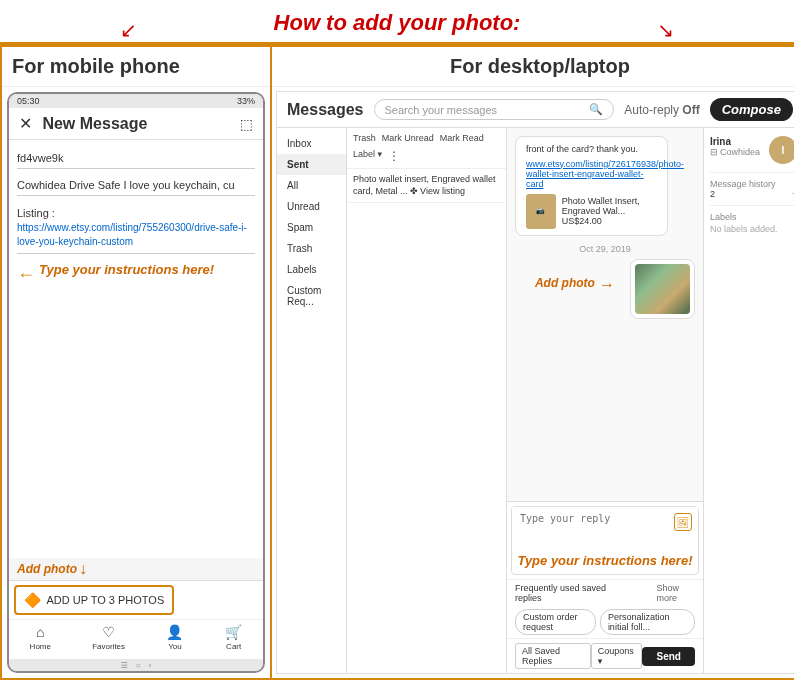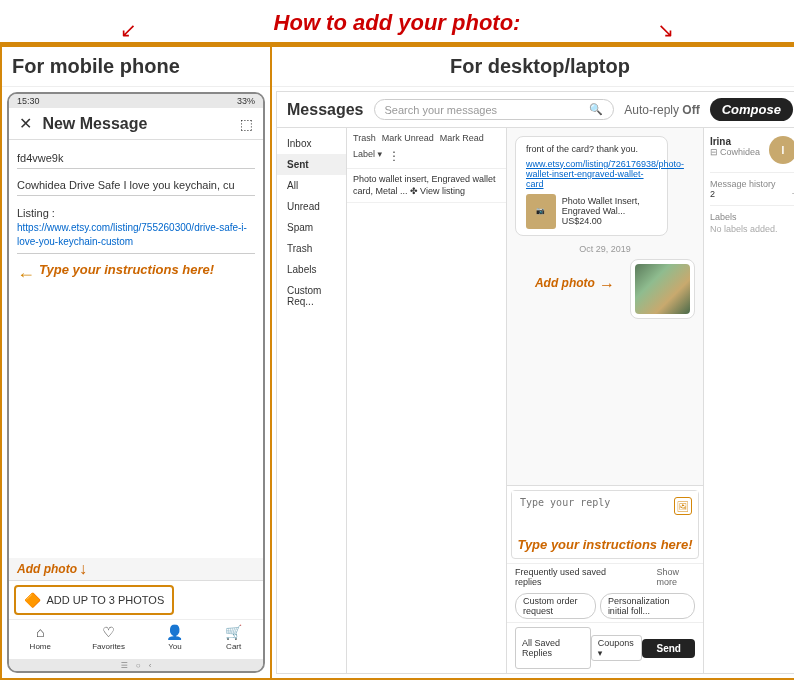--- a/index.html
+++ b/index.html
@@ -491,21 +491,21 @@
       justify-content: space-between;
       align-items: center;
       padding: 4px 8px;
       border-top: 1px solid #eee;
     }
     .all-saved-btn {
       font-size: 9px;
       color: #333;
       border: 1px solid #ccc;
       border-radius: 3px;
-      padding: 10px 6px;
+      padding: 2px 6px;
       background: #fff;
     }
     .coupons-btn {
       font-size: 9px;
       color: #333;
       border: 1px solid #ccc;
       border-radius: 3px;
       padding: 2px 6px;
       background: #fff;
     }
@@ -594,21 +594,21 @@
   <div class="columns">
 
     <div class="left-col">
       <div class="col-header-left">
         <span>For mobile phone</span>
       </div>
 
       <div class="mobile-mockup">
 
         <div class="mobile-status-bar">
-          <span>15:30</span>
+          <span>05:30</span>
           <span>33%</span>
         </div>
 
         <div class="mobile-nav-bar">
           <span class="mobile-close-btn">✕</span>
           <span class="mobile-new-message">New Message</span>
           <span class="mobile-icon">⬚</span>
         </div>
 
         <div class="mobile-content">

